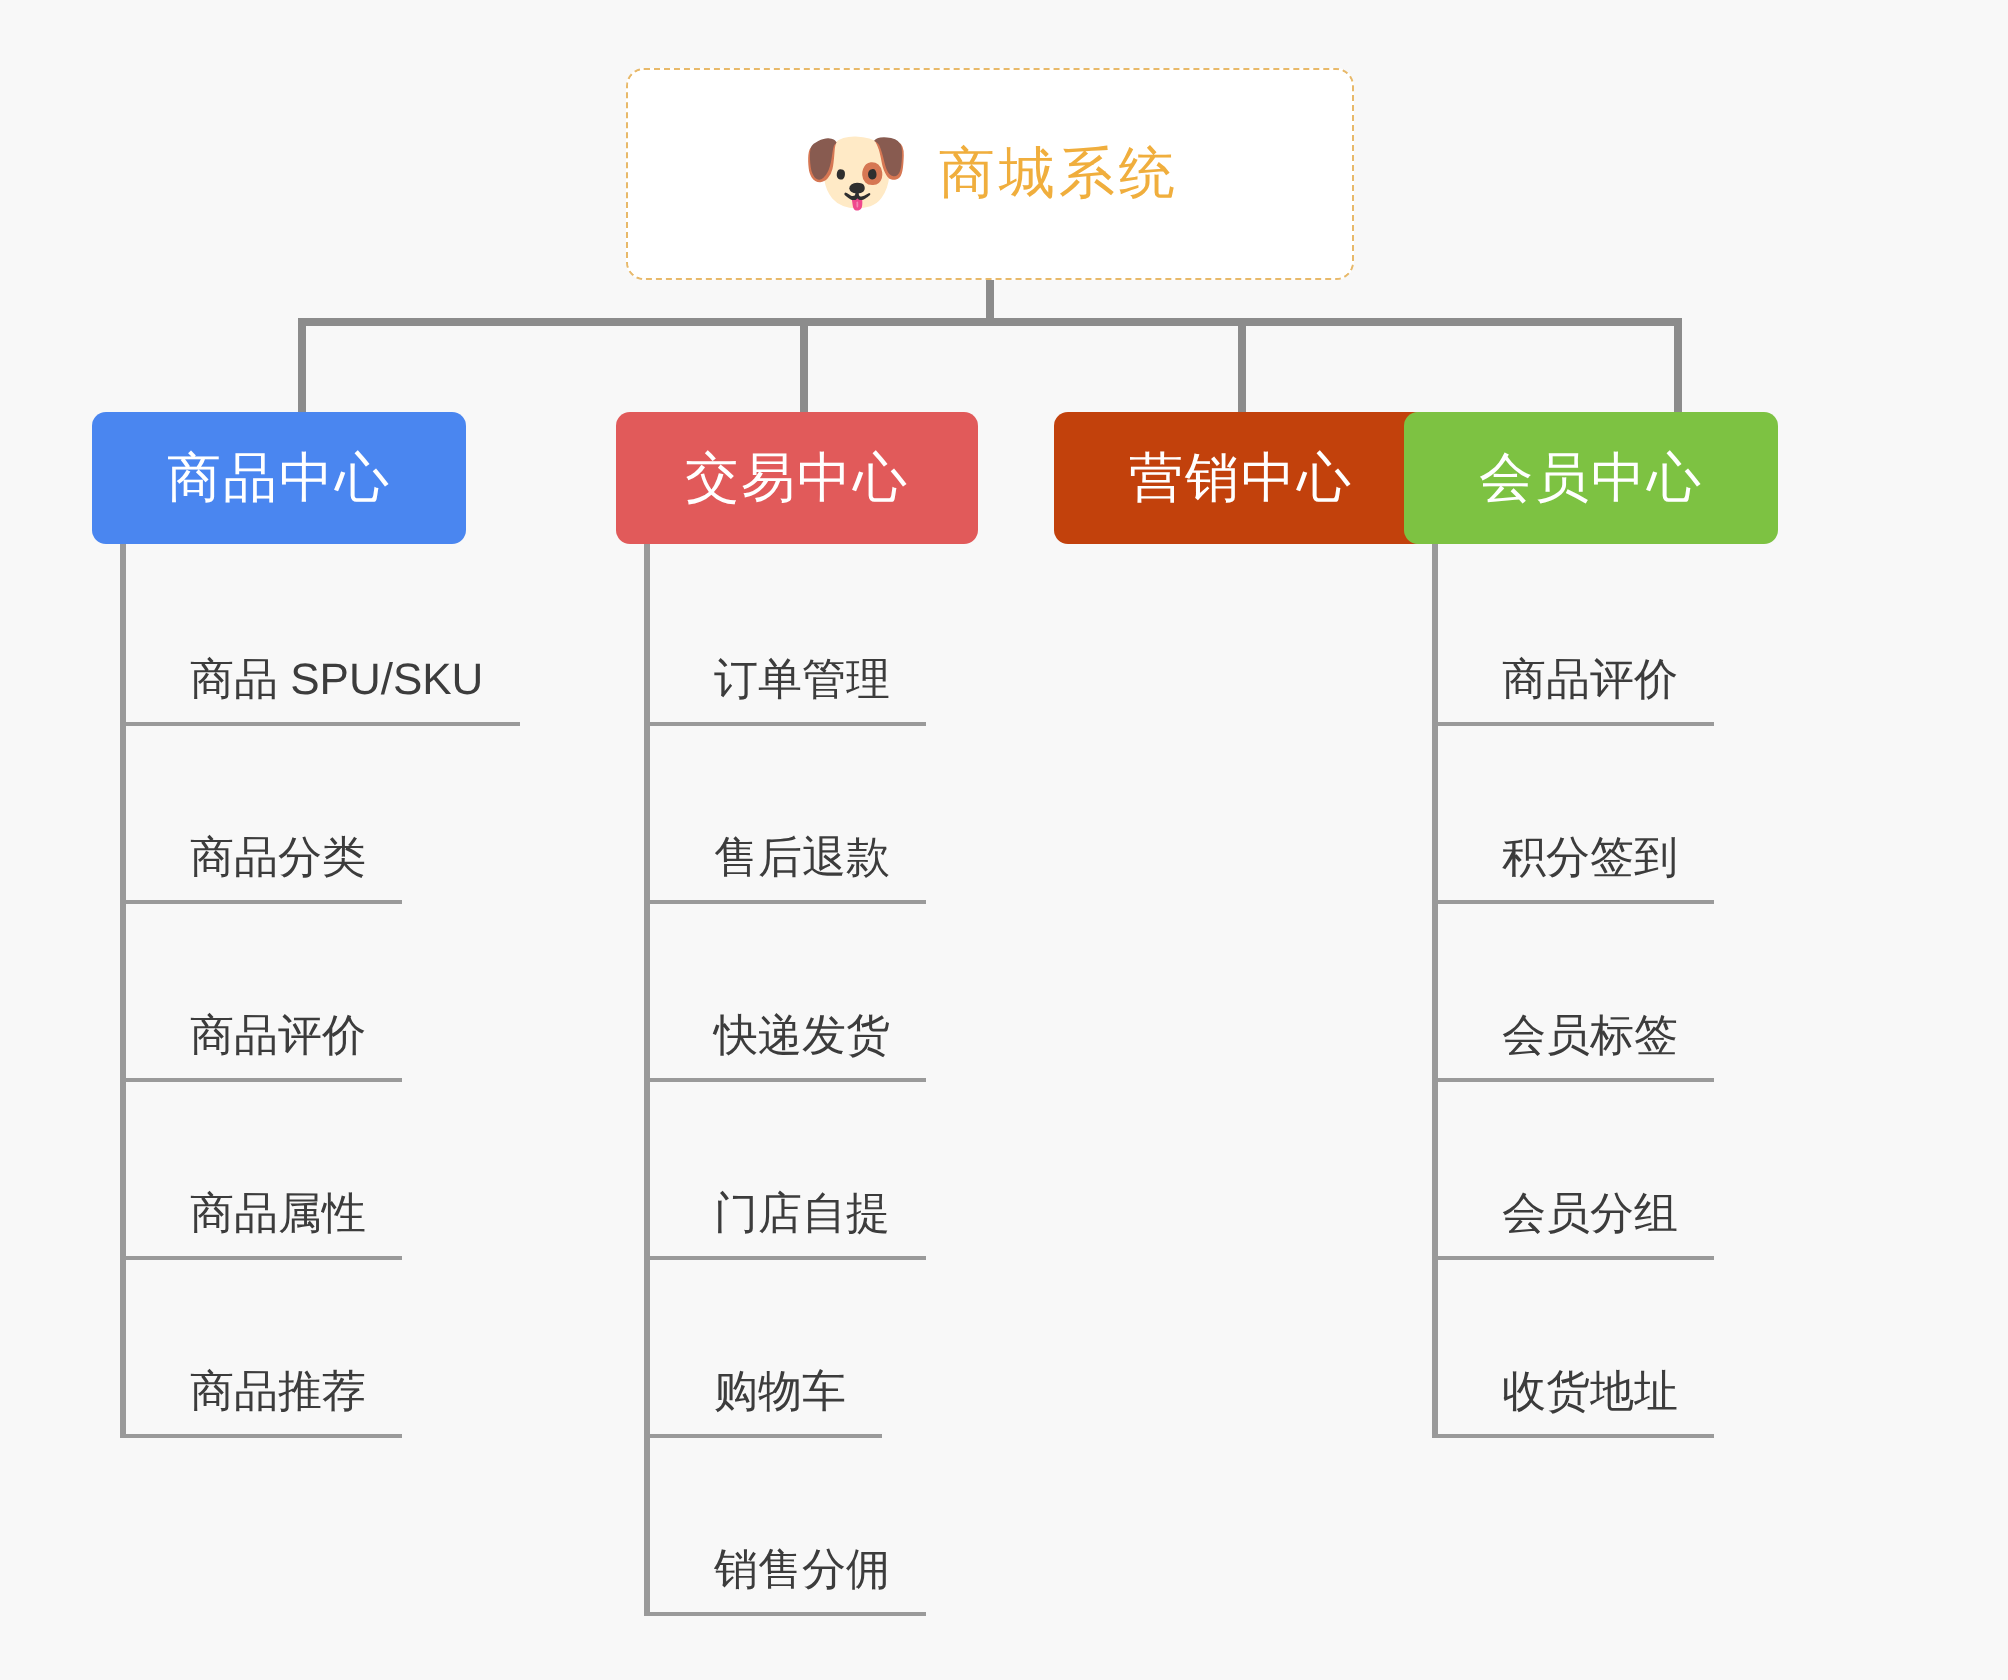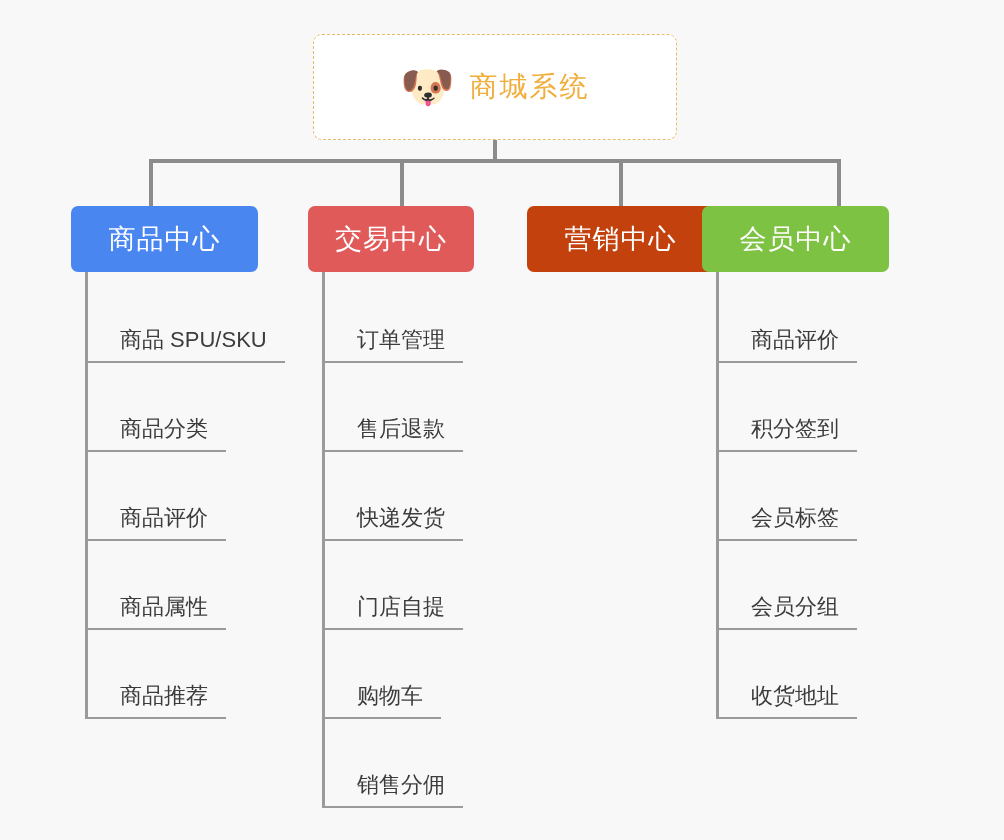--- a/index.html
+++ b/index.html
@@ -78,35 +78,35 @@
   .drop-2 { left: 400px; }
   .drop-3 { left: 619px; }
   .drop-4 { left: 837px; }
 
   
   .column {
     position: absolute;
     top: 206px;
     width: 230px;
   }
-  .col-1 { left: 71px; }
+  .col-1 { left: 46px; }
   .col-2 { left: 308px; }
   .col-3 { left: 527px; }
   .col-4 { left: 702px; text-align: center; }
 
   .cat-box {
     height: 66px;
     border-radius: 7px;
     display: flex;
     align-items: center;
     justify-content: center;
     box-sizing: border-box;
   }
   .cat-box-1 { width: 187px; background: #4a86f0; }
-  .cat-box-2 { width: 166px; background: #e15a5a; }
+  .cat-box-2 { width: 181px; background: #e15a5a; }
   .cat-box-3 { width: 187px; background: #c2410c; }
   .cat-box-4 { width: 187px; background: #7dc242; }
 
   .cat-label {
     color: #ffffff;
     font-size: 27px;
     letter-spacing: 1px;
     line-height: 1;
     white-space: nowrap;
   }

